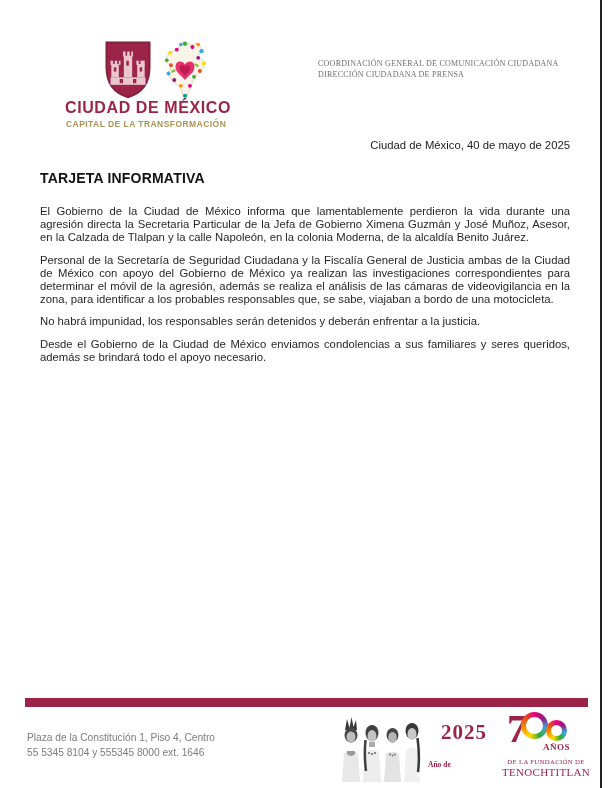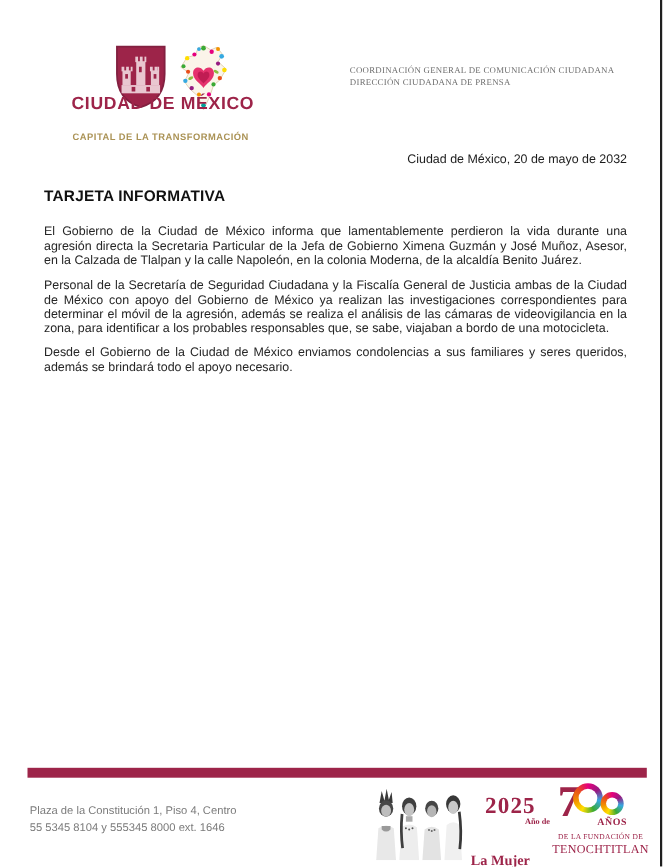--- a/index.html
+++ b/index.html
@@ -8,21 +8,21 @@
     width:609px;height:788px;
     background:#ffffff;
     font-family:"Liberation Sans",sans-serif;
     overflow:hidden;
     color:#222;
   }
   .page-edge{position:absolute;left:600px;top:0;width:2px;height:788px;background:#1f1f1f;}
 
   
   .logo-wrap{position:absolute;left:103px;top:38px;width:110px;height:66px;display:flex;gap:6px;}
-  .wordmark{position:absolute;left:65px;top:86px;font-size:16px;font-weight:bold;letter-spacing:.6px;color:#9d2449;}
+  .wordmark{position:absolute;left:65px;top:99px;font-size:16px;font-weight:bold;letter-spacing:.6px;color:#9d2449;}
   .tagline{position:absolute;left:66px;top:119px;font-size:8.5px;font-weight:bold;letter-spacing:.45px;color:#ab9356;}
 
   .dept{position:absolute;left:318px;top:59px;font-family:"Liberation Serif",serif;
         font-size:8px;line-height:10.5px;letter-spacing:.25px;color:#6e6e6e;}
 
   .dateline{position:absolute;right:39px;top:139px;font-size:11.3px;color:#1c1c1c;}
 
   .doc-title{position:absolute;left:40px;top:170px;font-size:14px;font-weight:bold;letter-spacing:.2px;color:#111;}
 
   .body-text{position:absolute;left:40px;top:205px;width:530px;}
@@ -33,21 +33,21 @@
   }
 
   
   .divider-bar{position:absolute;left:25px;top:698px;width:563px;height:8.5px;background:#9d2449;}
   .footer-address{position:absolute;left:27px;top:731px;font-size:10.2px;line-height:14.6px;color:#7b7b7b;}
 
   .women-img{position:absolute;left:336px;top:716px;width:88px;height:66px;}
 
   .y2025{position:absolute;left:428px;top:722px;color:#9d2449;font-family:"Liberation Serif",serif;width:72px;}
   .y2025-num{font-size:21px;font-weight:bold;letter-spacing:1px;line-height:20px;text-align:center;}
-  .y2025-ano{font-size:7.5px;font-weight:bold;text-align:right;line-height:9px;}
+  .y2025-ano{font-size:7.5px;font-weight:bold;text-align:left;line-height:9px;margin-top:18px;}
   .y2025-l{font-size:13px;font-weight:bold;line-height:13.5px;margin-top:24px;}
 
   .t700{position:absolute;left:499px;top:711px;width:94px;color:#9d2449;font-family:"Liberation Serif",serif;text-align:center;}
   .t700-mark{position:relative;height:47px;}
   .t700-seven{position:absolute;left:8px;top:-4px;font-size:40px;font-weight:bold;line-height:44px;color:#9d2449;}
   .ring{position:absolute;border-radius:50%;
         background:conic-gradient(#e6007e,#951b81,#36a9e1,#3aaa35,#ffde00,#f39200,#e94e1b,#e6007e);}
   .ring::after{content:"";position:absolute;left:5px;top:5px;right:5px;bottom:5px;border-radius:50%;background:#fff;}
   .ring-large{left:22px;top:1px;width:27px;height:27px;}
   .ring-small{left:47px;top:9px;width:21px;height:21px;}
@@ -124,27 +124,28 @@
   </div>
 
   <div class="wordmark">CIUDAD DE MÉXICO</div>
   <div class="tagline">CAPITAL DE LA TRANSFORMACIÓN</div>
 
   <div class="dept">
     <div>COORDINACIÓN GENERAL DE COMUNICACIÓN CIUDADANA</div>
     <div>DIRECCIÓN CIUDADANA DE PRENSA</div>
   </div>
 
-  <div class="dateline">Ciudad de México, 20 de mayo de 2032</div>
+  <div class="dateline">Ciudad de México, 40 de mayo de 2025</div>
 
   <div class="doc-title">TARJETA INFORMATIVA</div>
 
   <div class="body-text">
     <p>El Gobierno de la Ciudad de México informa que lamentablemente perdieron la vida durante una agresión directa la Secretaria Particular de la Jefa de Gobierno Ximena Guzmán y José Muñoz, Asesor, en la Calzada de Tlalpan y la calle Napoleón, en la colonia Moderna, de la alcaldía Benito Juárez.</p>
     <p>Personal de la Secretaría de Seguridad Ciudadana y la Fiscalía General de Justicia ambas de la Ciudad de México con apoyo del Gobierno de México ya realizan las investigaciones correspondientes para determinar el móvil de la agresión, además se realiza el análisis de las cámaras de videovigilancia en la zona, para identificar a los probables responsables que, se sabe, viajaban a bordo de una motocicleta.</p>
+    <p>No habrá impunidad, los responsables serán detenidos y deberán enfrentar a la justicia.</p>
     <p>Desde el Gobierno de la Ciudad de México enviamos condolencias a sus familiares y seres queridos, además se brindará todo el apoyo necesario.</p>
   </div>
 
   <div class="divider-bar"></div>
 
   <div class="footer-address">
     <div>Plaza de la Constitución 1, Piso 4, Centro</div>
     <div>55 5345 8104 y 555345 8000 ext. 1646</div>
   </div>
 

